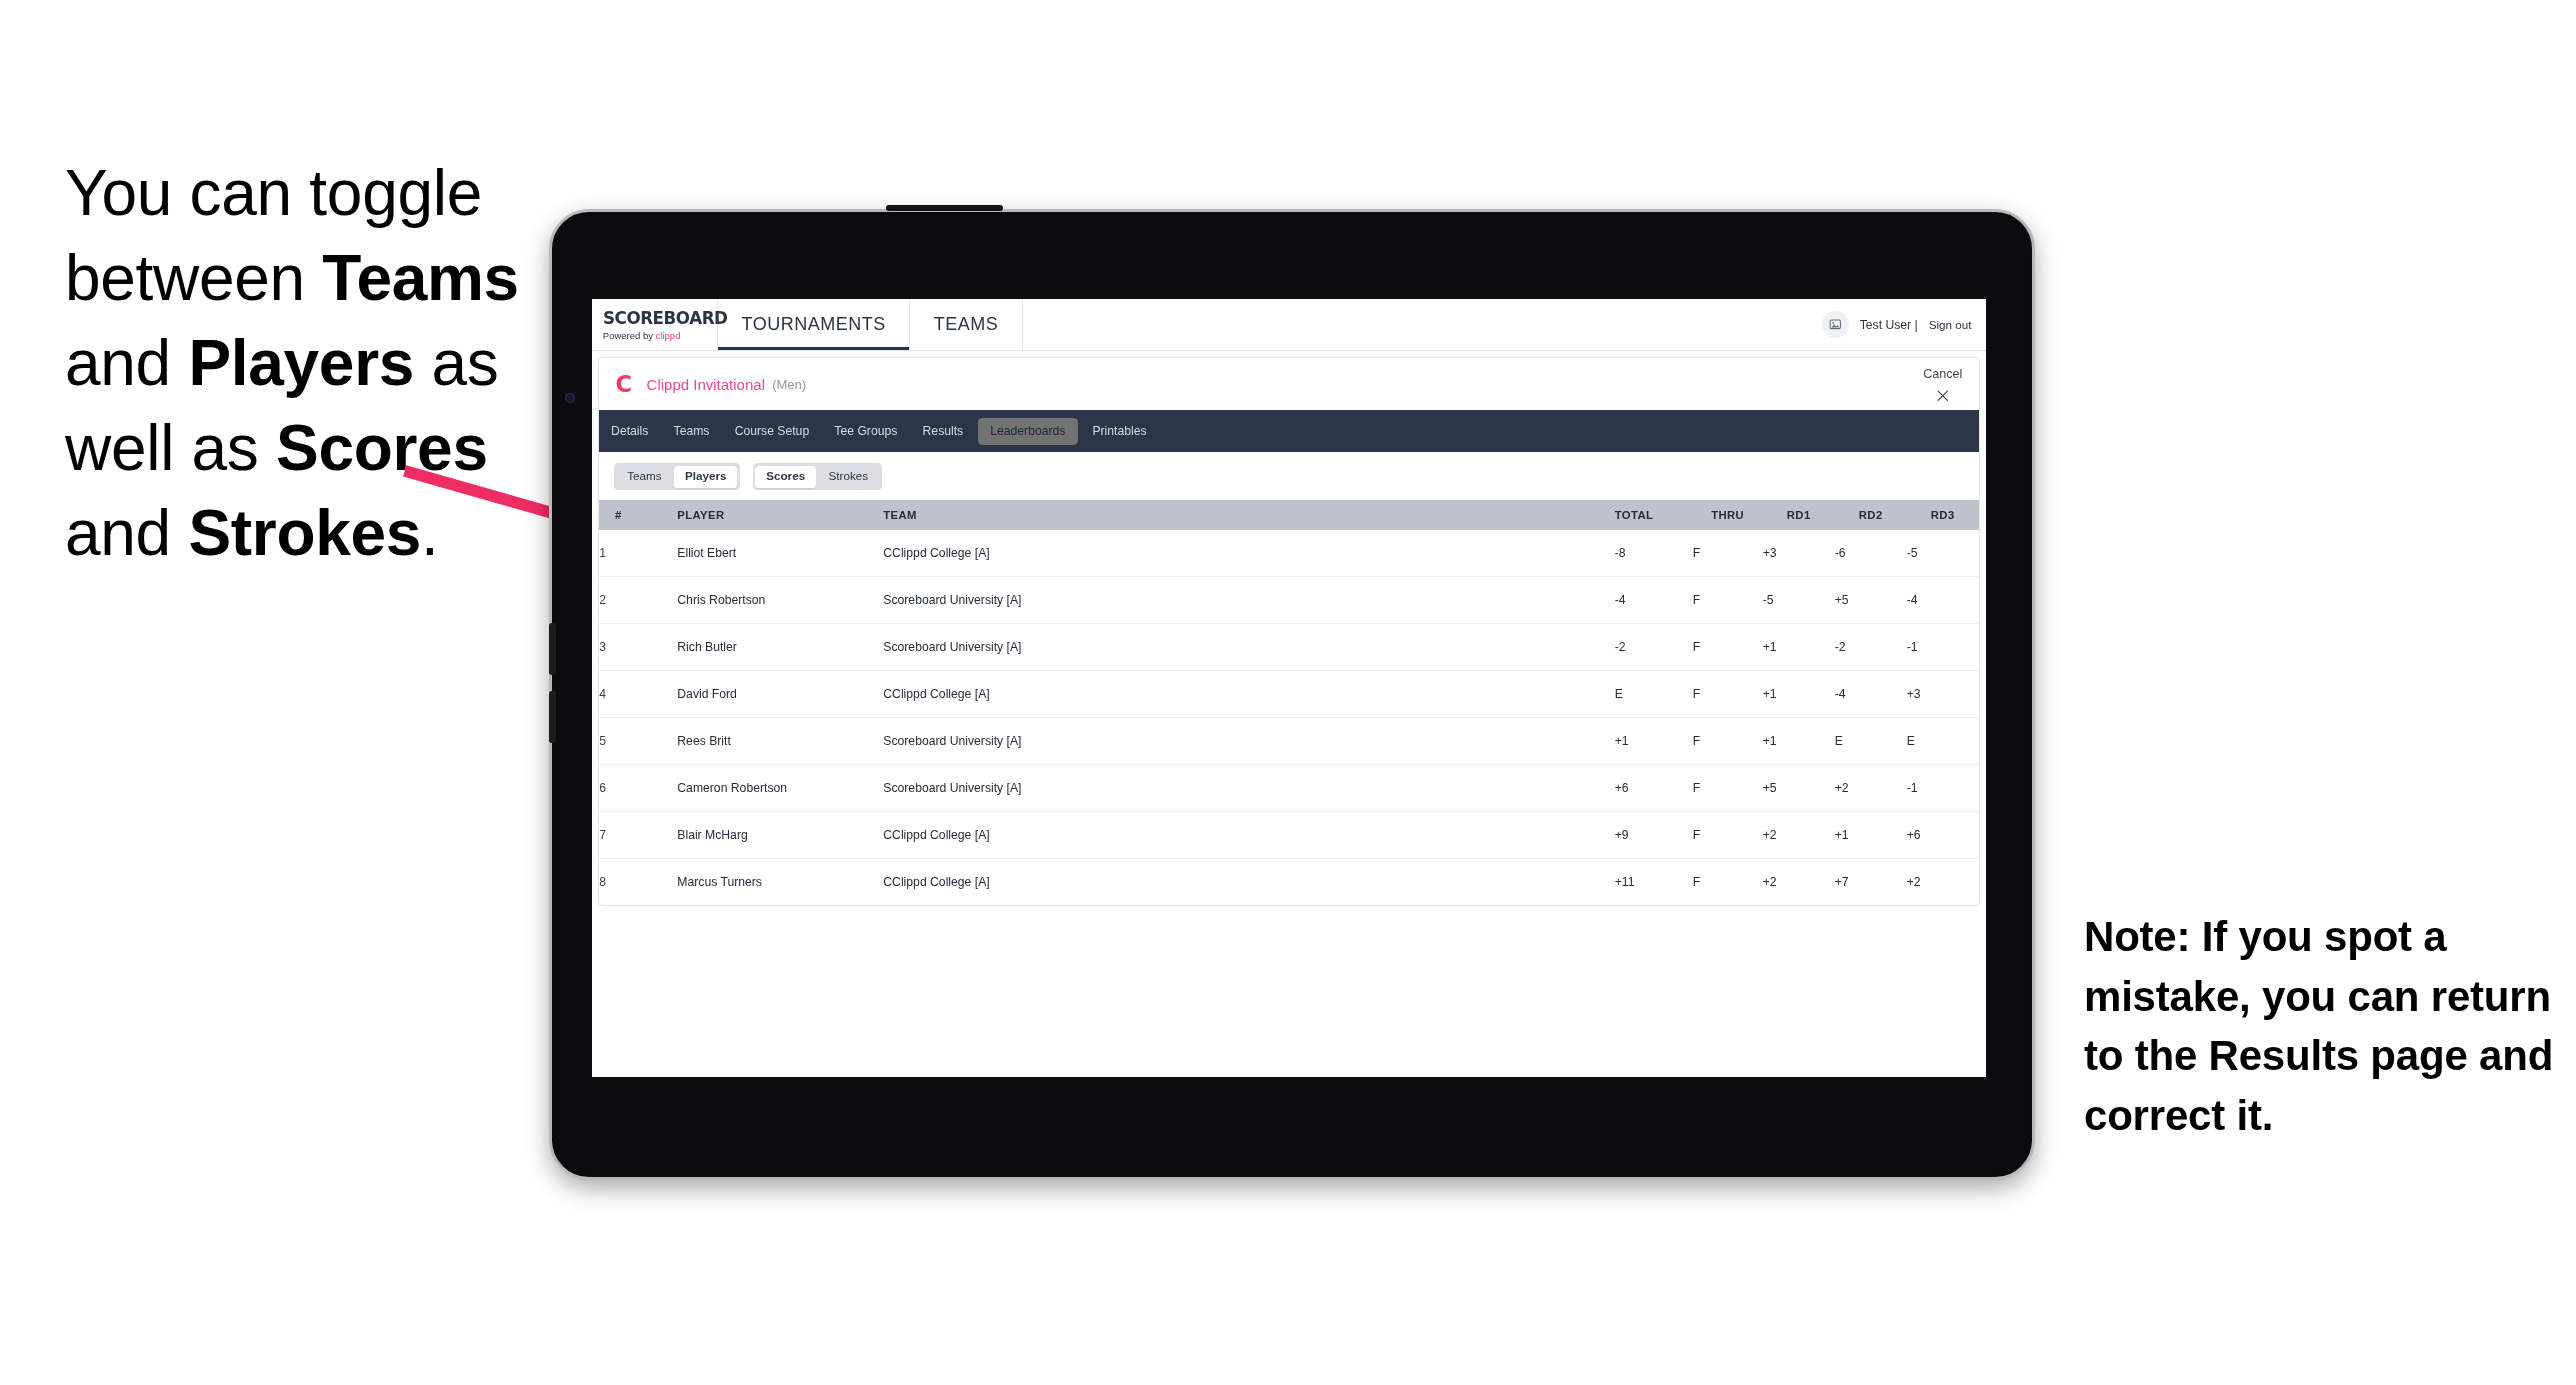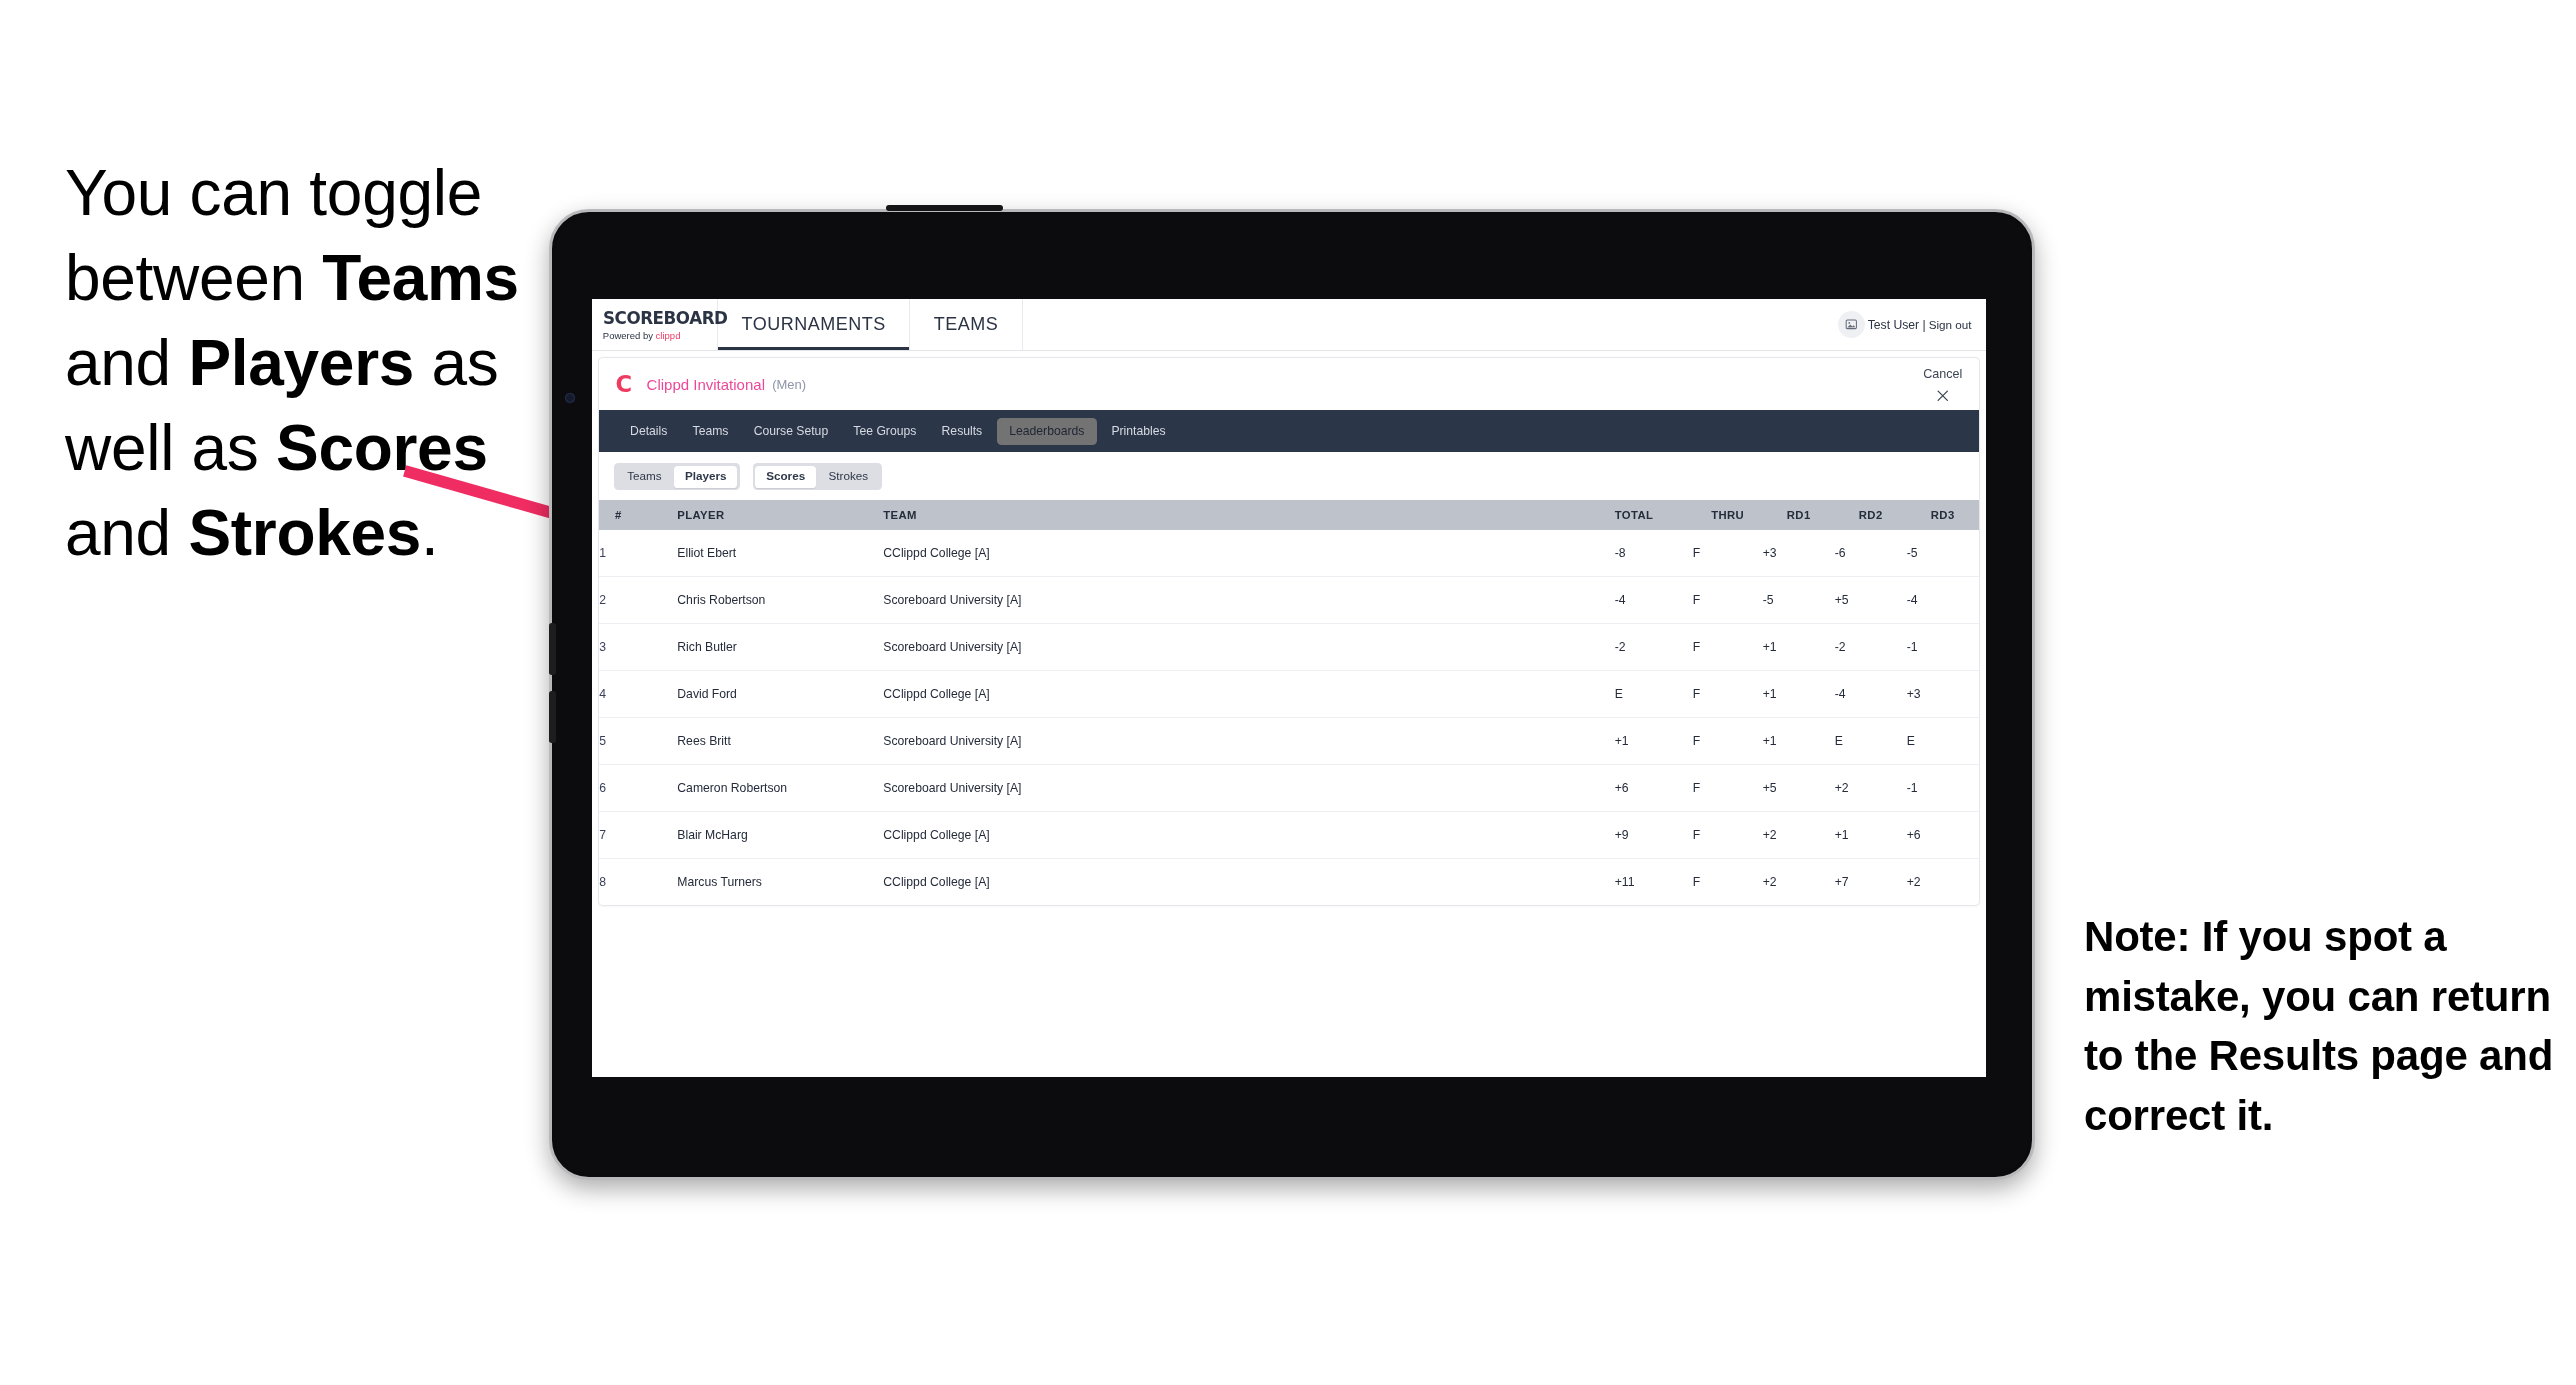--- a/index.html
+++ b/index.html
@@ -167,21 +167,21 @@
     position: absolute;
     left: 0; right: 0; bottom: 0;
     height: 2.7px;
     background: #2b3445;
   }
   .appbar-right {
     margin-left: auto;
     display: flex;
     align-items: center;
     padding-right: 14.4px;
-    gap: 3px;
+    gap: 11px;
   }
   .avatar-btn {
     width: 27px; height: 27px;
     border-radius: 50%;
     background: #eef0f3;
     display: flex; align-items: center; justify-content: center;
   }
   .user-label {
     font-size: 12.2px;
     color: #2b3445;
@@ -232,21 +232,21 @@
     font-size: 12.6px;
     flex-direction: column;
   }
 
   
   .subnav {
     background: #2c3649;
     height: 42px;
     display: flex;
     align-items: center;
-    padding: 0 20px;
+    padding: 0 1px;
     gap: 3.6px;
   }
   .subnav-item {
     font-size: 12.2px;
     color: #d6dae2;
     padding: 5.4px 10.8px;
     border-radius: 4.5px;
     white-space: nowrap;
   }
   .subnav-item.active {

